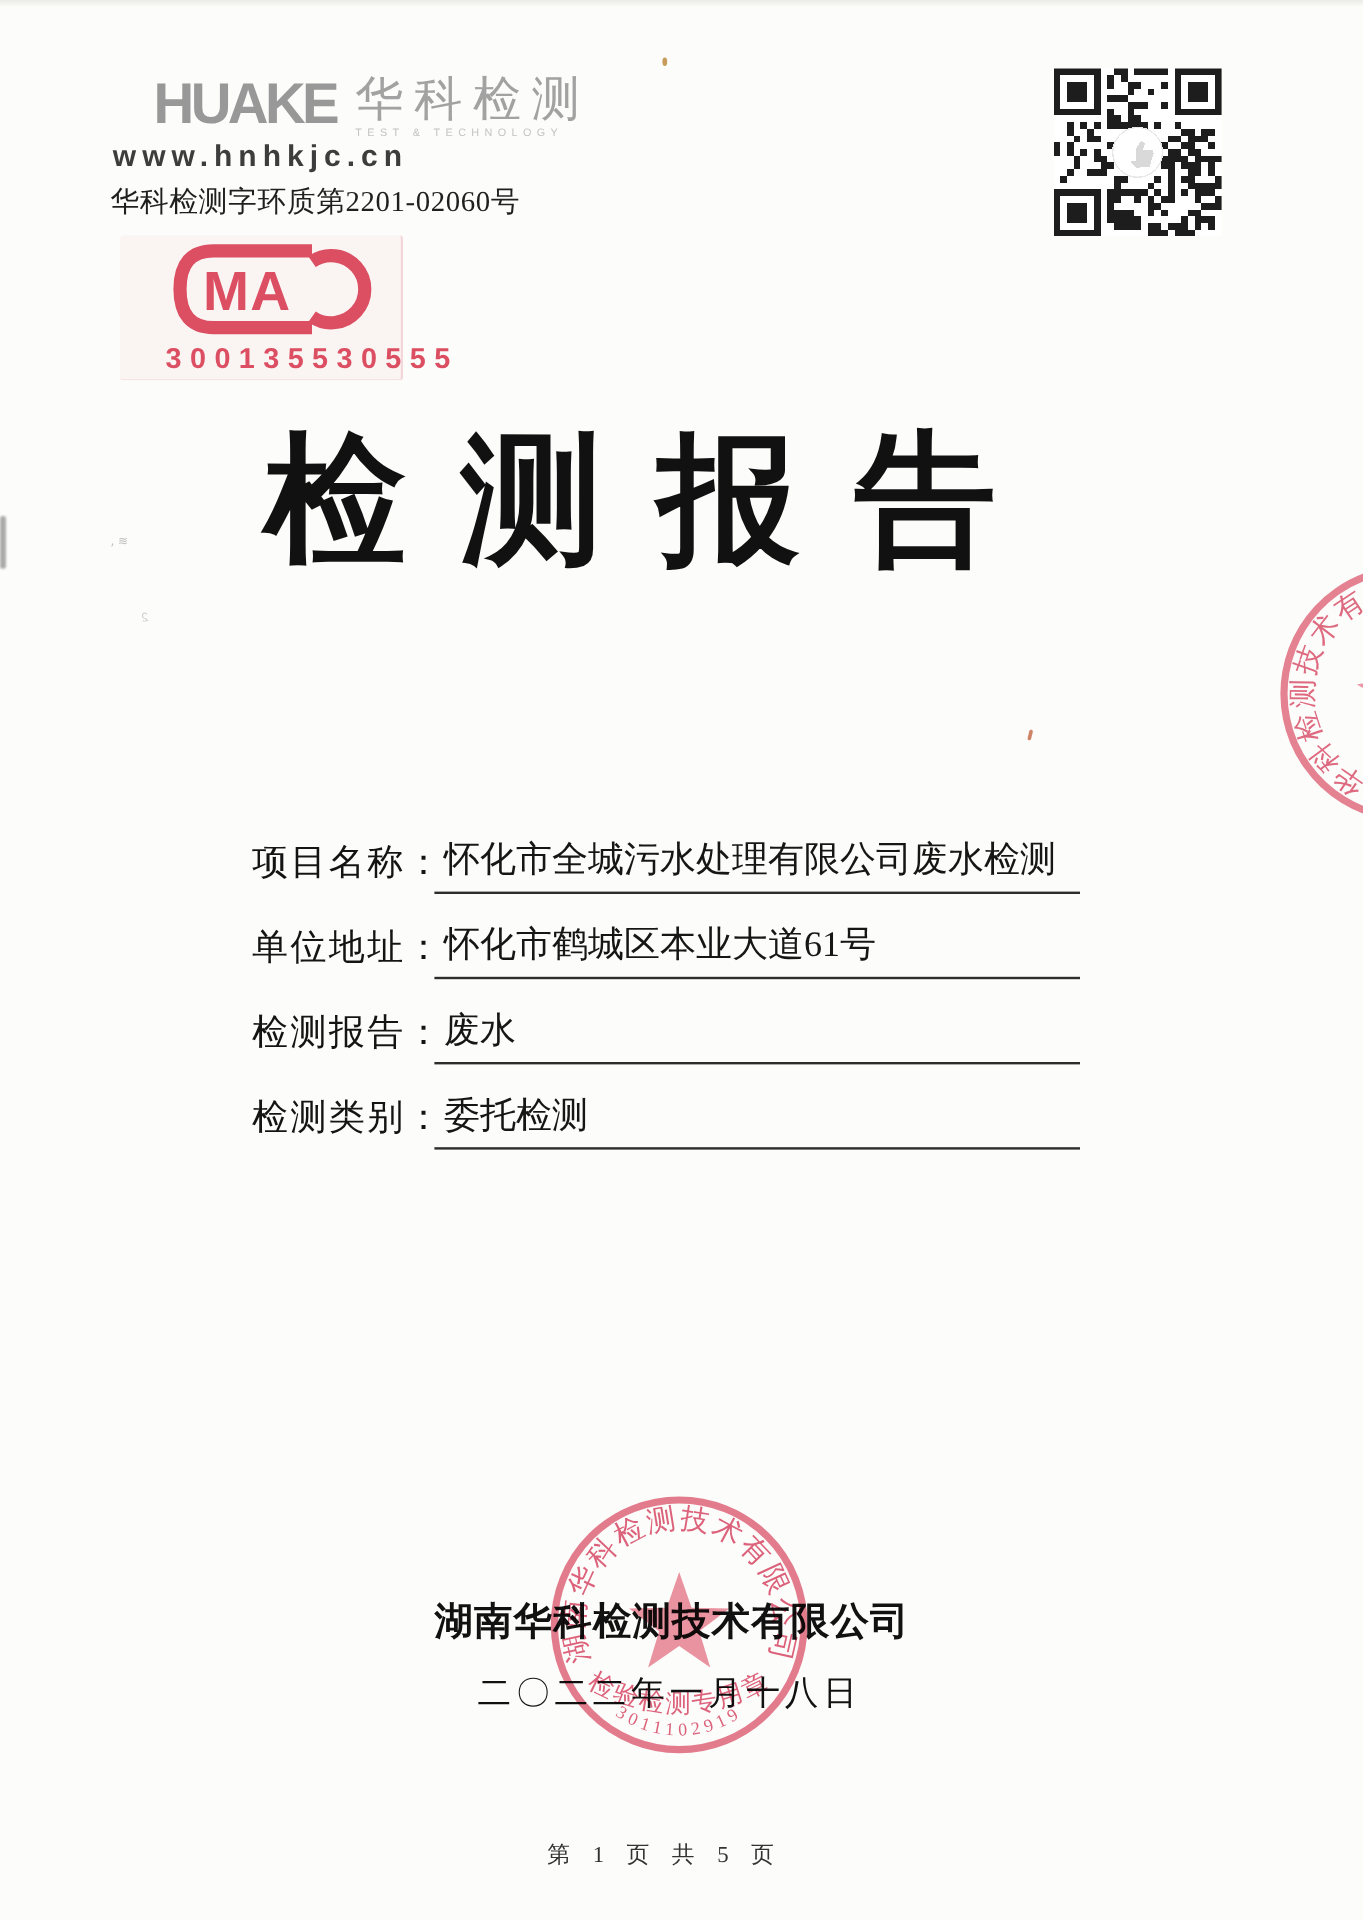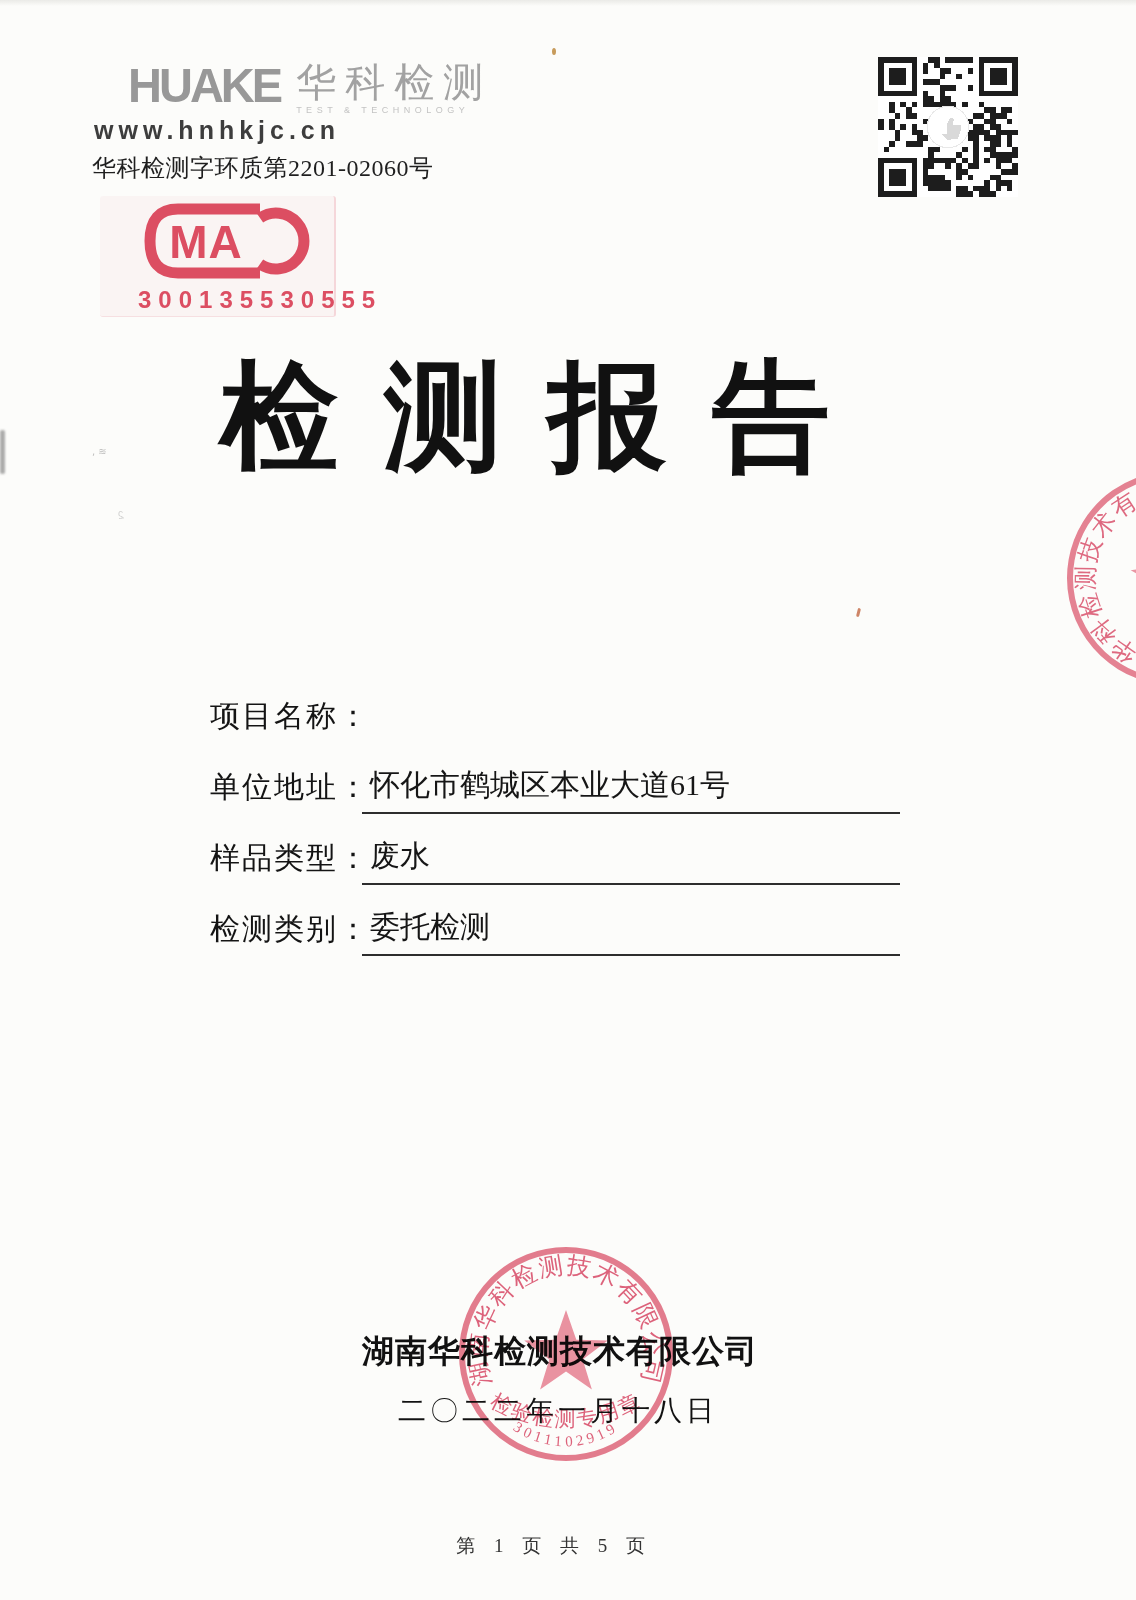--- a/index.html
+++ b/index.html
@@ -317,27 +317,28 @@
   </text>
   <path id="arc-bot-r" d="M -58 72 A 93 93 0 0 0 58 72" fill="none"></path>
   <text font-size="15" fill="#dd5672" letter-spacing="4">
     <textPath href="#arc-bot-r" xlink:href="#arc-bot-r" startOffset="50%" text-anchor="middle">430111029199</textPath>
   </text>
 </svg>
 
 <div class="abs fields">
   <div class="field-row">
     <span class="flabel">项目名称：</span>
+    <span class="fvalue">怀化市全城污水处理有限公司废水检测</span>
   </div>
   <div class="field-row">
     <span class="flabel">单位地址：</span>
     <span class="fvalue">怀化市鹤城区本业大道61号</span>
   </div>
   <div class="field-row">
-    <span class="flabel">样品类型：</span>
+    <span class="flabel">检测报告：</span>
     <span class="fvalue">废水</span>
   </div>
   <div class="field-row">
     <span class="flabel">检测类别：</span>
     <span class="fvalue">委托检测</span>
   </div>
 </div>
 
 <div class="abs sig-company">湖南华科检测技术有限公司</div>
 <div class="abs sig-date">二〇二二年一月十八日</div>

